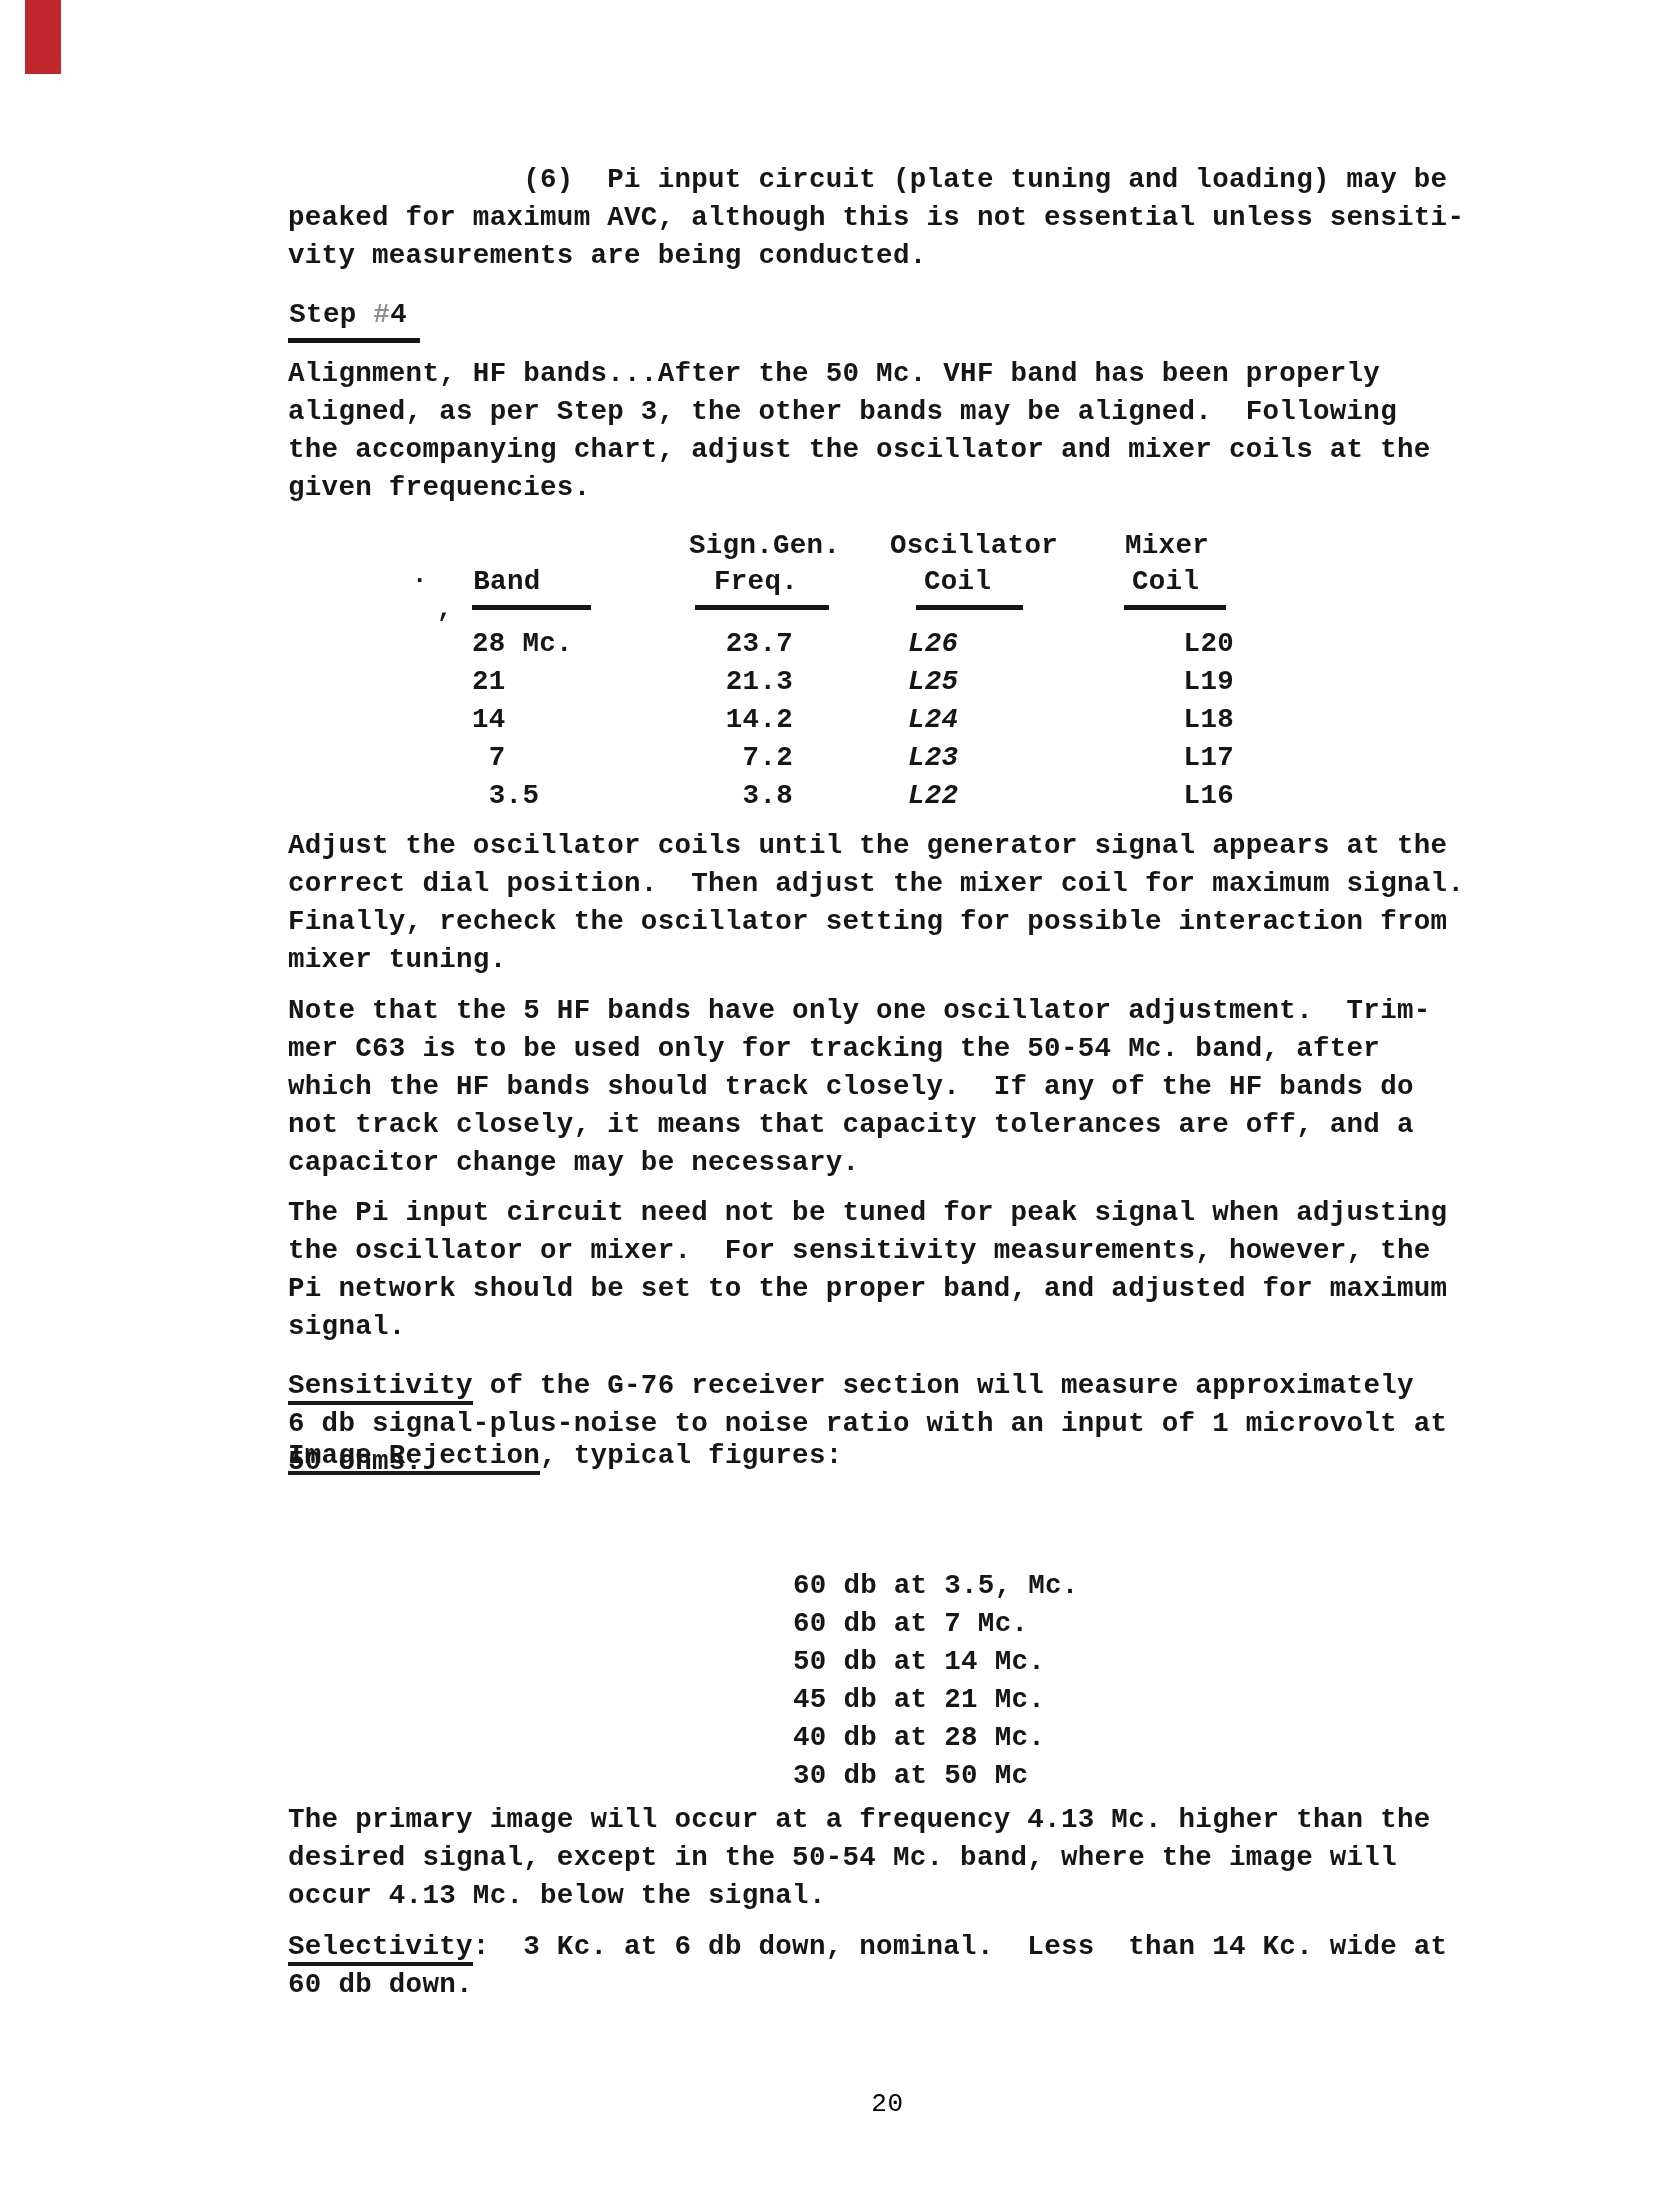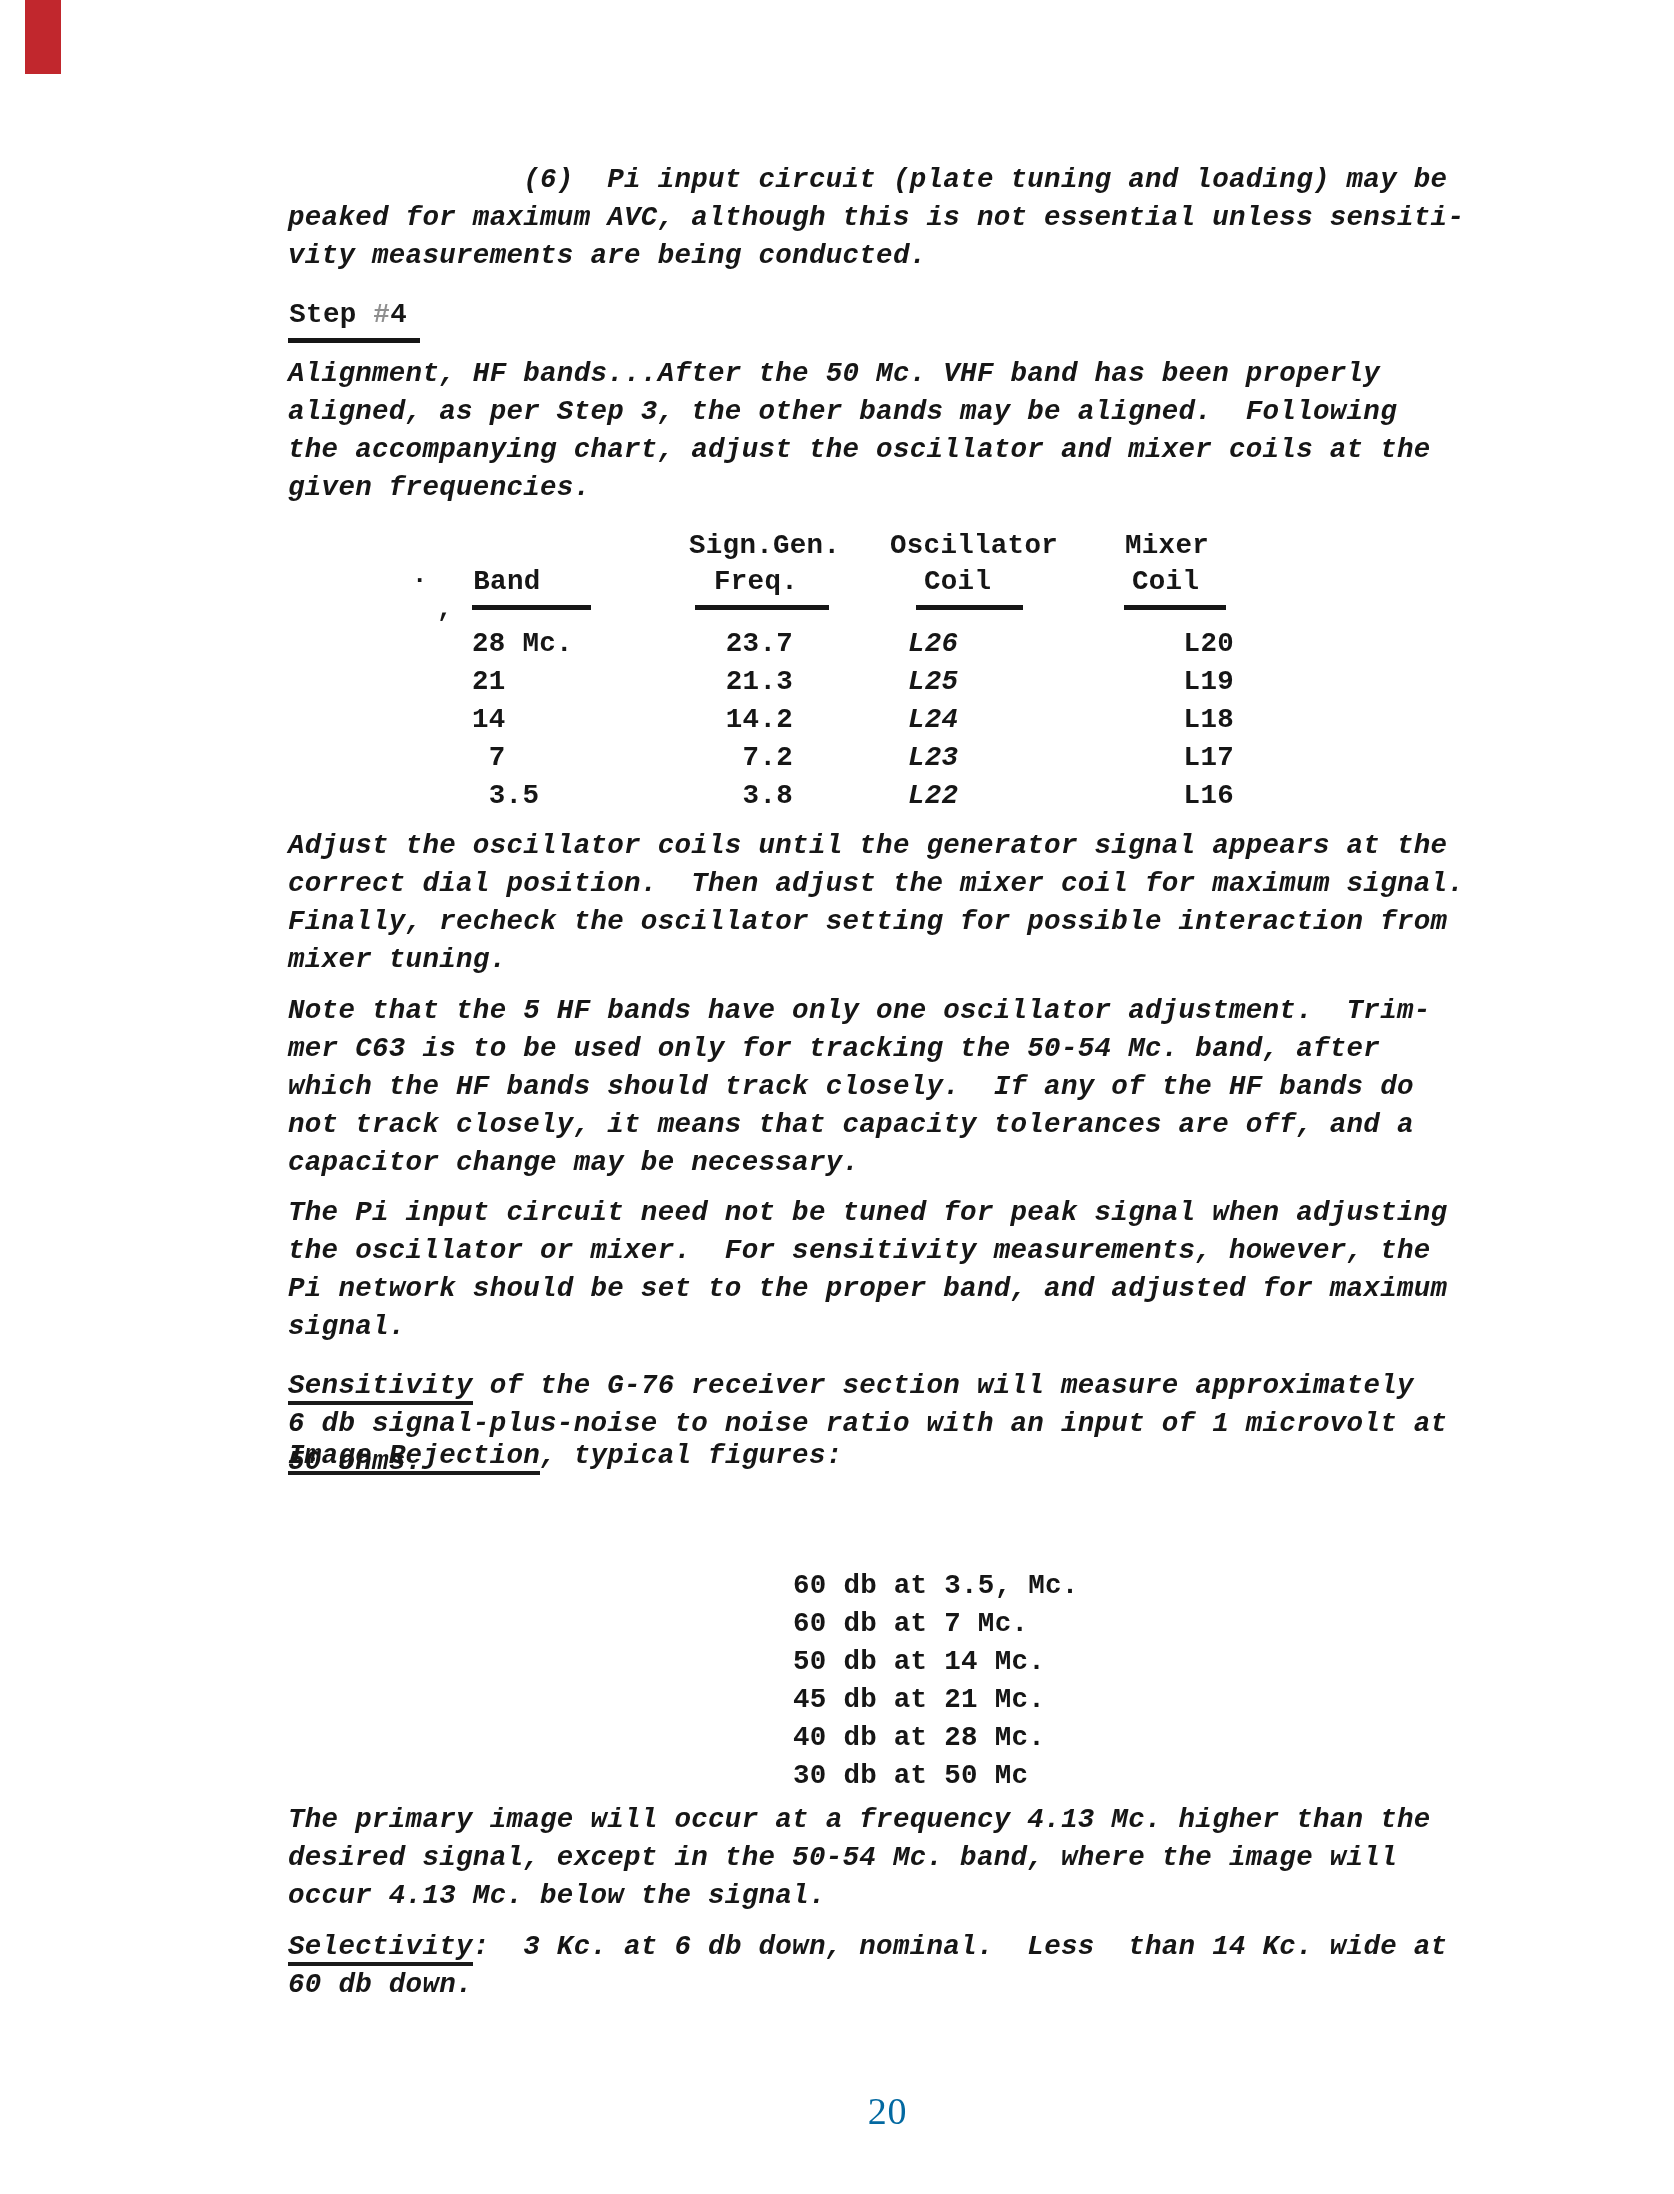--- a/index.html
+++ b/index.html
@@ -7,21 +7,21 @@
     position:relative;
     width:1675px;height:2194px;
     background:#ffffff;
     overflow:hidden;
     font-family:"Liberation Mono", monospace;
     font-weight:bold;
     color:#161616;
     font-size:27.5px;
     letter-spacing:0.3px;
   }
-  .block{position:absolute;left:288px;width:1206px;font-style:italic;}
+  .block{position:absolute;left:288px;width:1206px;}
   .pre{white-space:pre;line-height:38px;}
   .ul{border-bottom:4.7px solid #1a1a1a;}
   .corner-mark{position:absolute;left:25px;top:0;width:36px;height:74px;}
   .faint{color:#8f8f8f;}
   
   .step-block{position:absolute;left:288px;top:299px;}
   .step-ul{border-bottom:5.4px solid #161616;padding:0 13.4px 8px 1.3px;}
   
   .tbl{position:absolute;left:288px;top:530px;width:1206px;height:322px;}
   .tbl .h1span,.tbl .h2span{position:absolute;white-space:pre;}
@@ -42,25 +42,25 @@
   
   .artifact{position:absolute;font-size:25.5px;}
   .art-dot{left:412px;top:561px;}
   .art-comma{left:437px;top:595px;}
   
   .rej-list{position:absolute;left:793px;top:1567px;width:603px;}
   
   .pagenum{
     position:absolute;left:288px;top:2089px;width:1199px;
     text-align:center;
-    font-family:Liberation Serif, serif;
+    font-family:Liberation Mono, monospace;
     font-weight:normal;
-    font-size:38px;
+    font-size:26px;
     letter-spacing:0.7px;
-    color:#0369a1;
+    color:#000000;
   }
 </style>
 </head>
 <body>
 
 <div class="page">
 
   <div class="corner-mark" style="background-color: rgb(193, 39, 45);"></div>
 
   <div class="block pre" style="top:161px;">              (6)  Pi input circuit (plate tuning and loading) may be

